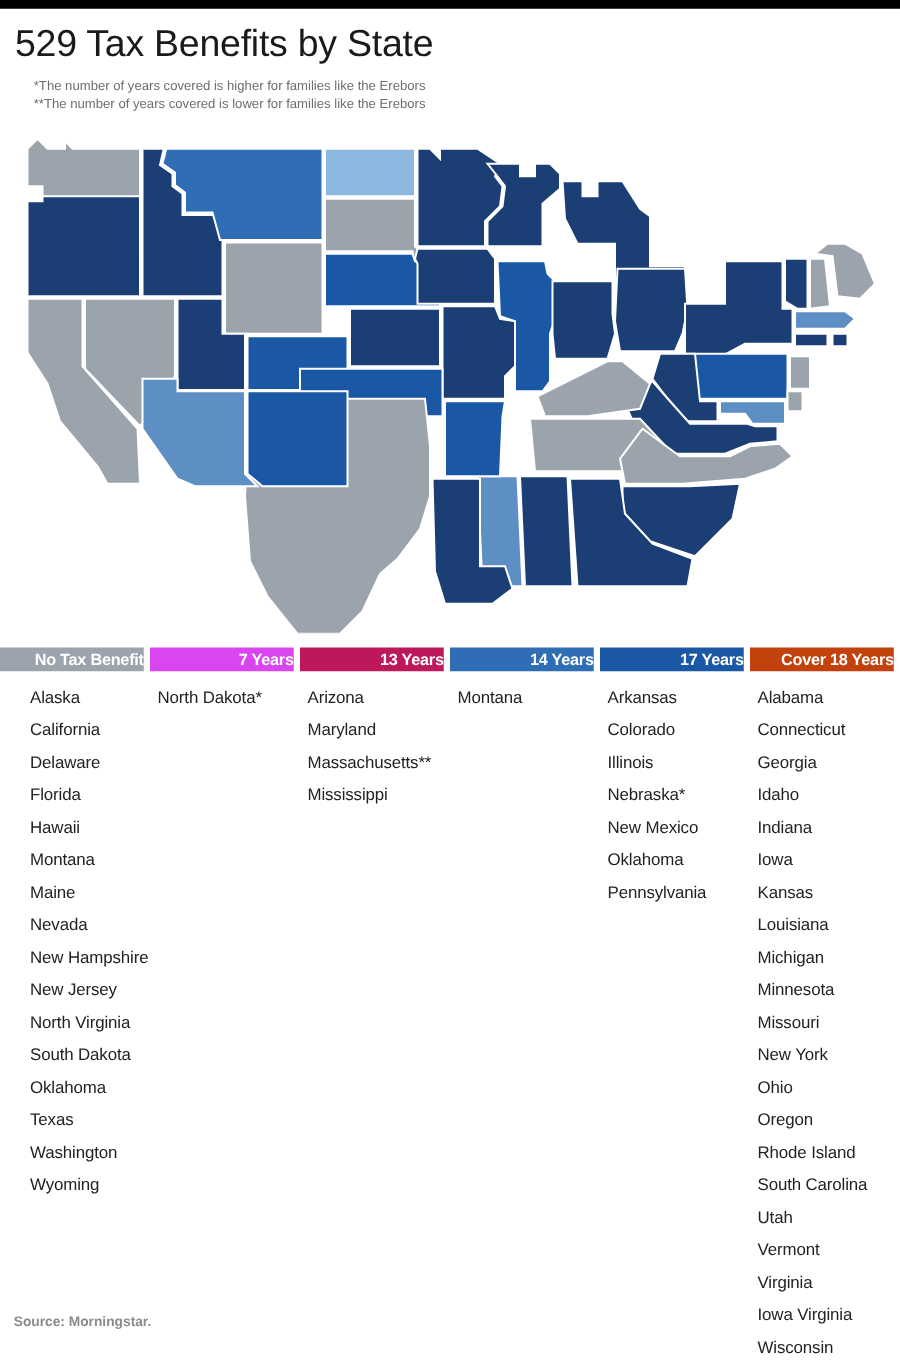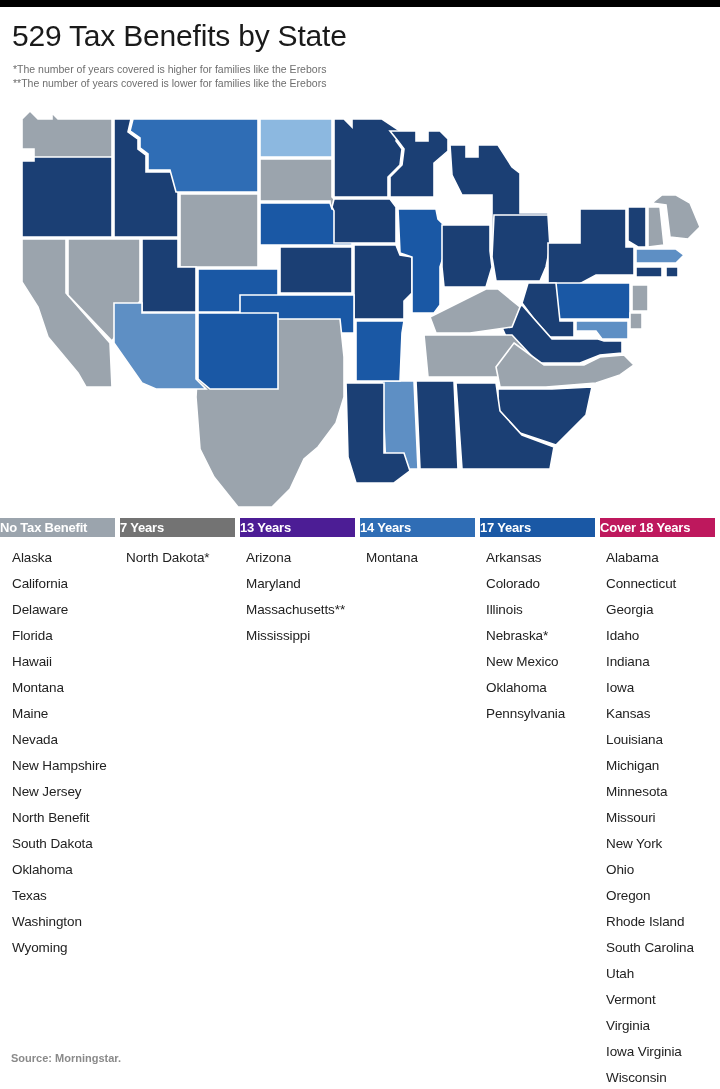--- a/index.html
+++ b/index.html
@@ -8,46 +8,46 @@
     font-family:"Liberation Sans","DejaVu Sans",sans-serif;
     -webkit-font-smoothing:antialiased;
     overflow:hidden;position:relative;
   }
   #topbar{height:7px;background:#000000;width:100%;}
   #title{
     font-size:30px;font-weight:400;color:#1a1a1a;
     letter-spacing:-0.2px;padding:12px 0 0 12px;line-height:1.1;
   }
   .footnote{
-    font-size:10.5px;color:#6e6e6e;padding-left:13px;line-height:1.38;
+    font-size:10.5px;color:#6e6e6e;padding-left:27px;line-height:1.38;
   }
   #footnotes{margin-top:10px;}
   #map-wrap{
     margin-top:6px;width:720px;height:410px;position:relative;
   }
   #us-map{display:block;width:720px;height:410px;}
   #us-map path{stroke:#ffffff;stroke-width:1.6;stroke-linejoin:miter;}
   #legend{
     position:absolute;left:0;top:518px;width:720px;
   }
   .cols{display:flex;width:720px;}
   .col{width:120px;box-sizing:border-box;}
   .col + .col{margin-left:0;}
   .hdr{
-    height:19px;line-height:19px;text-align:left;
+    height:19px;line-height:19px;text-align:right;
     font-size:13px;font-weight:bold;color:#ffffff;
     margin-right:5px;letter-spacing:-0.2px;
     white-space:nowrap;overflow:hidden;
   }
   .items{padding-top:8px;}
   .item{
     font-size:13.5px;color:#222222;line-height:26px;
     padding-left:6px;white-space:nowrap;letter-spacing:-0.1px;
   }
-  .col:first-child .item{padding-left:12px;}
+  .col:first-child .item{padding-left:24px;}
   #source{
     position:absolute;left:11px;top:1052px;
     font-size:11px;color:#8a8a8a;font-weight:bold;
   }
 </style>
 </head>
 <body>
 
 <div id="topbar"></div>
 
@@ -168,38 +168,38 @@
         <div class="item">Alaska</div>
         <div class="item">California</div>
         <div class="item">Delaware</div>
         <div class="item">Florida</div>
         <div class="item">Hawaii</div>
         <div class="item">Montana</div>
         <div class="item">Maine</div>
         <div class="item">Nevada</div>
         <div class="item">New Hampshire</div>
         <div class="item">New Jersey</div>
-        <div class="item">North Benefit</div>
+        <div class="item">North Virginia</div>
         <div class="item">South Dakota</div>
         <div class="item">Oklahoma</div>
         <div class="item">Texas</div>
         <div class="item">Washington</div>
         <div class="item">Wyoming</div>
       </div>
     </div>
 
     <div class="col">
-      <div class="hdr" style="background: #737373;">7 Years</div>
+      <div class="hdr" style="background: #d946ef;">7 Years</div>
       <div class="items">
         <div class="item">North Dakota*</div>
       </div>
     </div>
 
     <div class="col">
-      <div class="hdr" style="background: #4c1d95;">13 Years</div>
+      <div class="hdr" style="background: #be185d;">13 Years</div>
       <div class="items">
         <div class="item">Arizona</div>
         <div class="item">Maryland</div>
         <div class="item">Massachusetts**</div>
         <div class="item">Mississippi</div>
       </div>
     </div>
 
     <div class="col">
       <div class="hdr" style="background: rgb(47, 109, 181);">14 Years</div>
@@ -215,21 +215,21 @@
         <div class="item">Colorado</div>
         <div class="item">Illinois</div>
         <div class="item">Nebraska*</div>
         <div class="item">New Mexico</div>
         <div class="item">Oklahoma</div>
         <div class="item">Pennsylvania</div>
       </div>
     </div>
 
     <div class="col">
-      <div class="hdr" style="background: #be185d;">Cover 18 Years</div>
+      <div class="hdr" style="background: #c2410c;">Cover 18 Years</div>
       <div class="items">
         <div class="item">Alabama</div>
         <div class="item">Connecticut</div>
         <div class="item">Georgia</div>
         <div class="item">Idaho</div>
         <div class="item">Indiana</div>
         <div class="item">Iowa</div>
         <div class="item">Kansas</div>
         <div class="item">Louisiana</div>
         <div class="item">Michigan</div>

